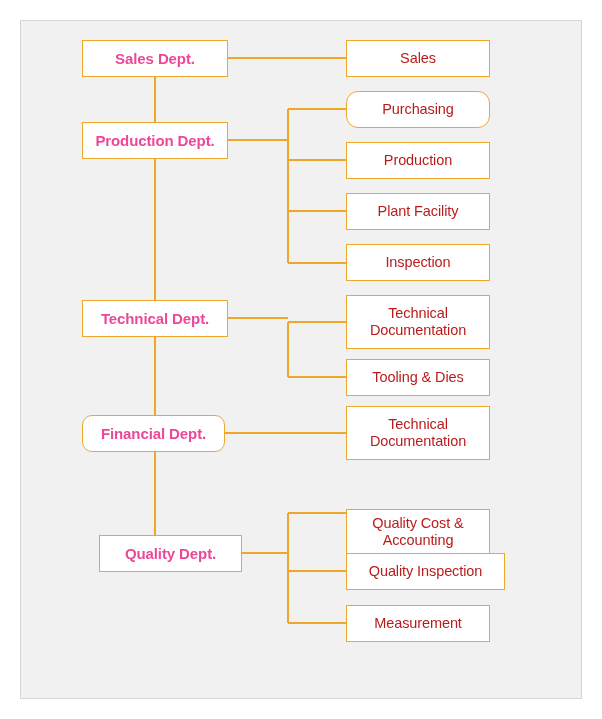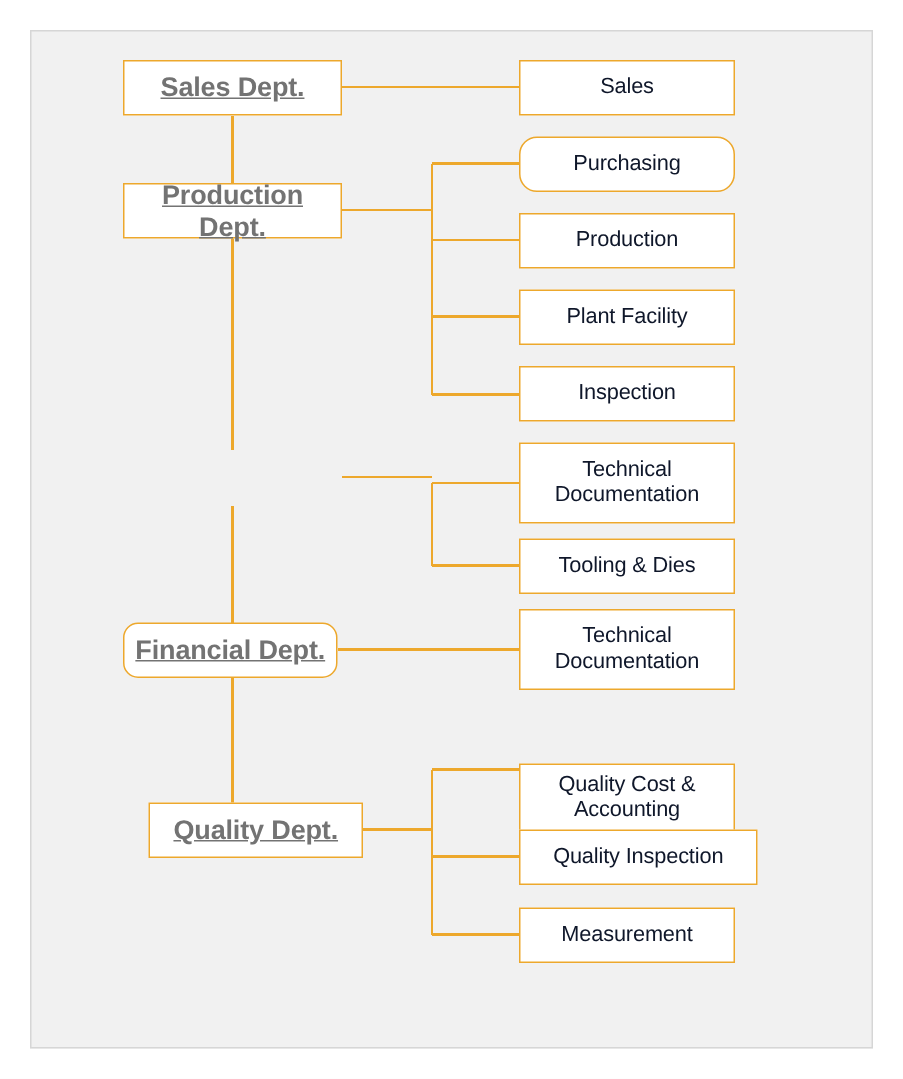--- a/index.html
+++ b/index.html
@@ -43,27 +43,26 @@
     background: #ffffff;
     border: 1.4px solid #eda82c;
     display: flex;
     align-items: center;
     justify-content: center;
     text-align: center;
     line-height: 1.16;
     letter-spacing: -0.1px;
   }
   .node.dept {
-    color: #737373;
-    font-size: 18px;
+    color: #ec4899;
+    font-size: 15px;
     font-weight: 600;
-    text-decoration: underline;
   }
   .node.unit {
-    color: #0f172a;
+    color: #b91c1c;
     font-size: 14.5px;
     font-weight: 400;
   }
   .node .lbl {
     display: block;
     padding: 0 6px;
     white-space: pre-line;
   }
 </style>
 </head>
@@ -106,20 +105,23 @@
   </svg>
 
   <div class="node dept" style="left:82px; top:40px; width:146px; height:37px;">
     <span class="lbl">Sales Dept.</span>
   </div>
 
   <div class="node dept" style="left:82px; top:122px; width:146px; height:37px;">
     <span class="lbl">Production Dept.</span>
   </div>
 
+  <div class="node dept" style="left:82px; top:300px; width:146px; height:37px;">
+    <span class="lbl">Technical Dept.</span>
+  </div>
 
   <div class="node dept" style="left:82px; top:415px; width:143px; height:37px;border-radius:10px;">
     <span class="lbl">Financial Dept.</span>
   </div>
 
   <div class="node dept" style="left:99px; top:535px; width:143px; height:37px;">
     <span class="lbl">Quality Dept.</span>
   </div>
 
   <div class="node unit" style="left:346px; top:40px; width:144px; height:37px;">

